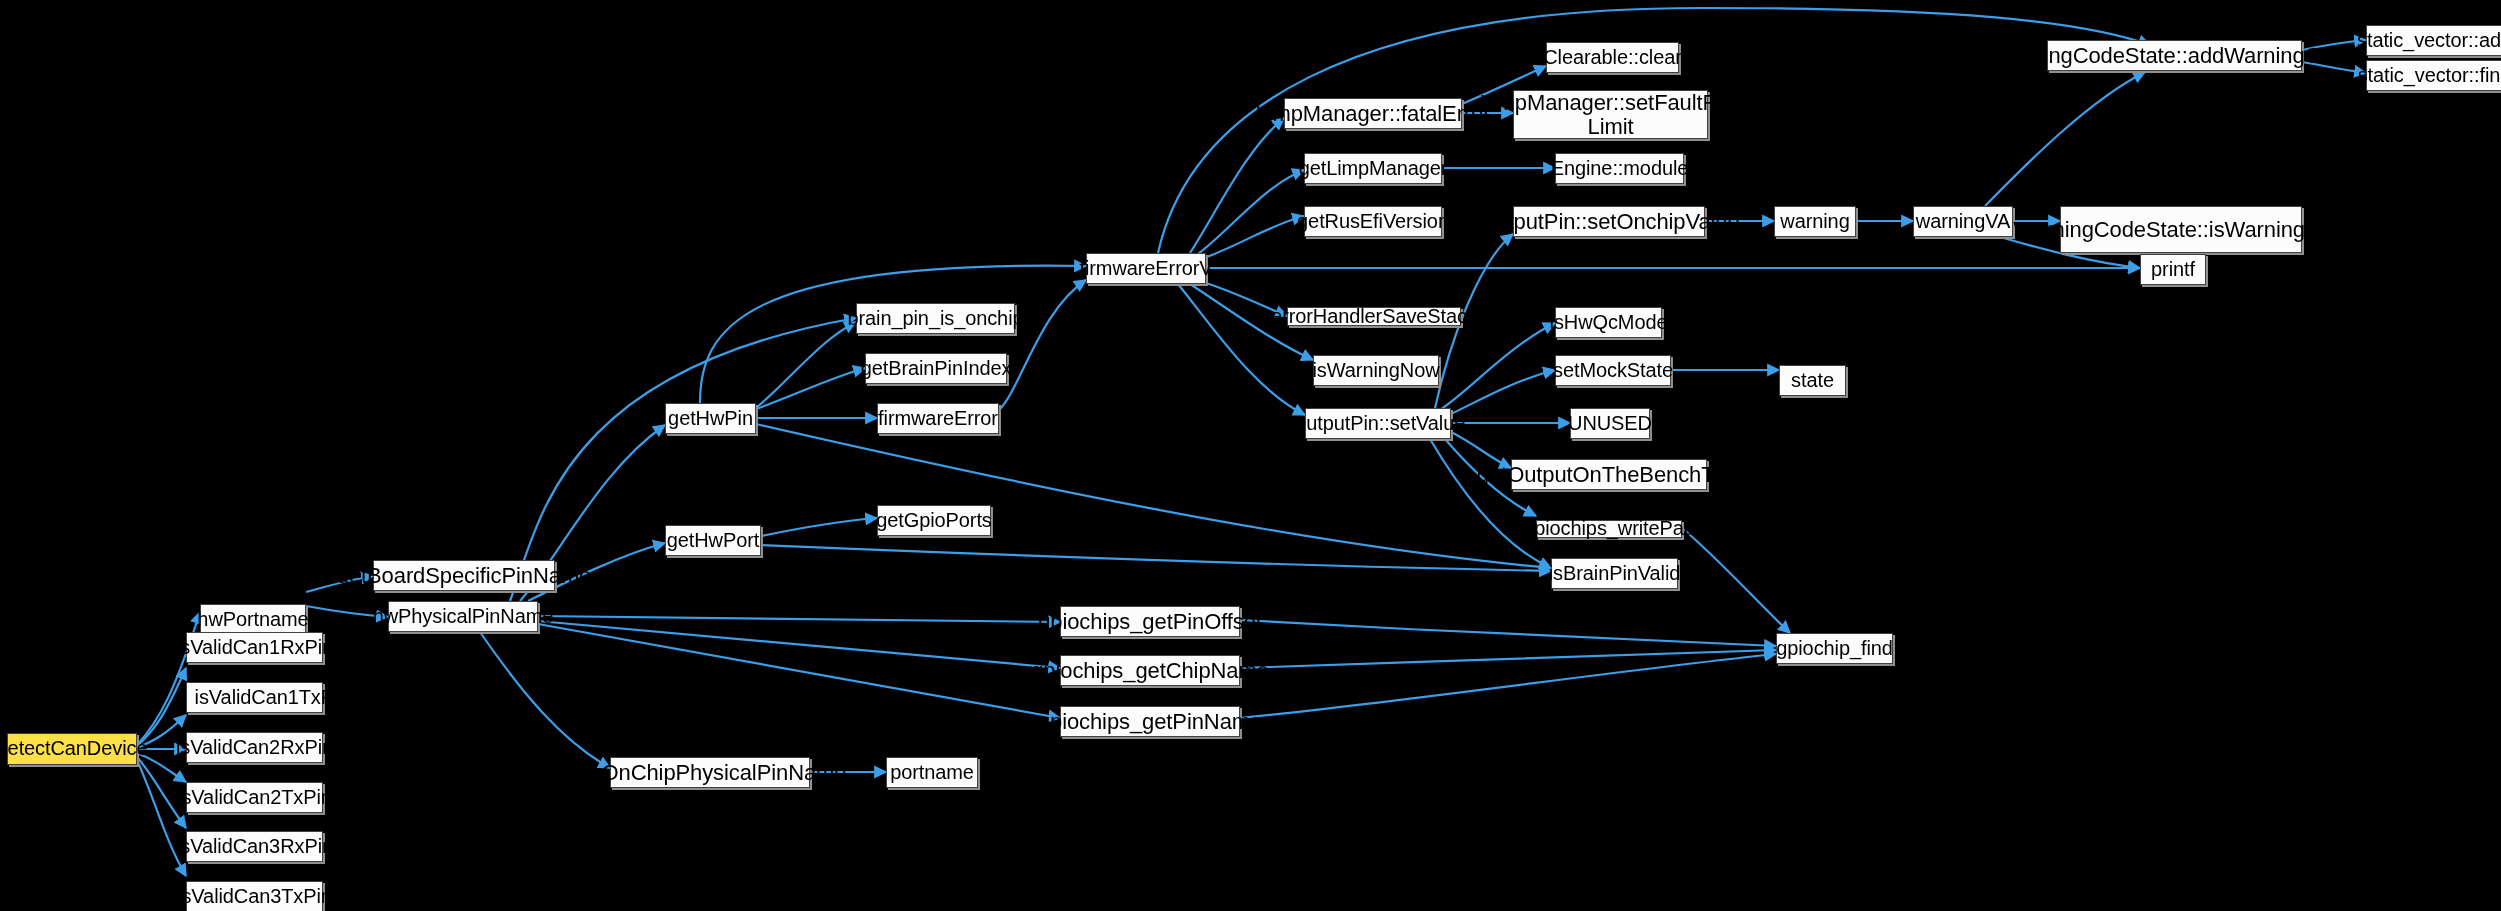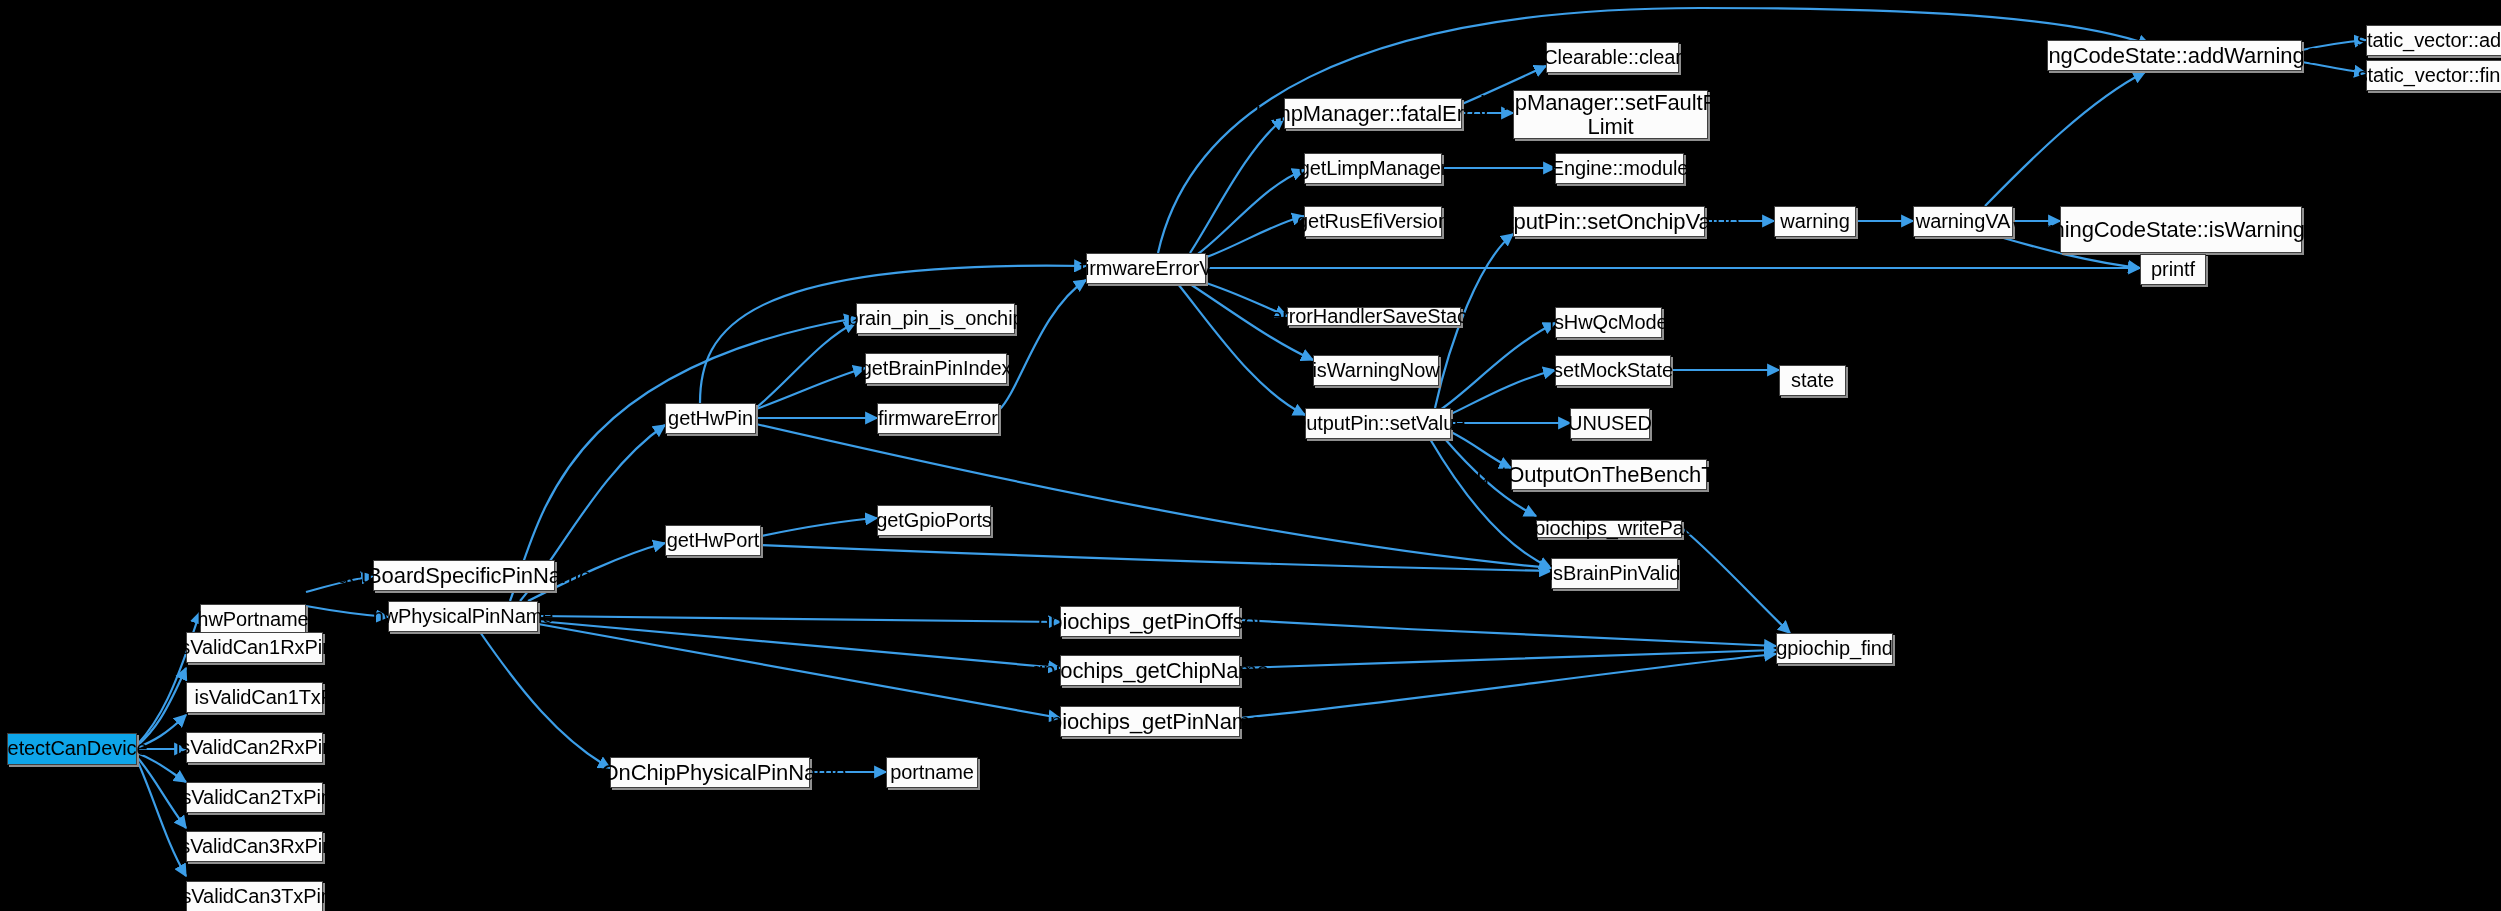--- a/index.html
+++ b/index.html
@@ -33,21 +33,21 @@
     text-align: center;
     color: #000000;
     font-size: 20px;
     line-height: 1.08;
     letter-spacing: -0.1px;
     white-space: pre-line;
     padding: 0 5px;
     cursor: pointer;
   }
   .gnode.highlight {
-    background: #0ea5e9;
+    background: #fde047;
   }
   .gnode.small {
     font-size: 22px;
   }
 </style>
 </head>
 <body>
 
 <div id="graph-root">
   <svg id="graph-svg" viewBox="0 0 2501 911" xmlns="http://www.w3.org/2000/svg">

